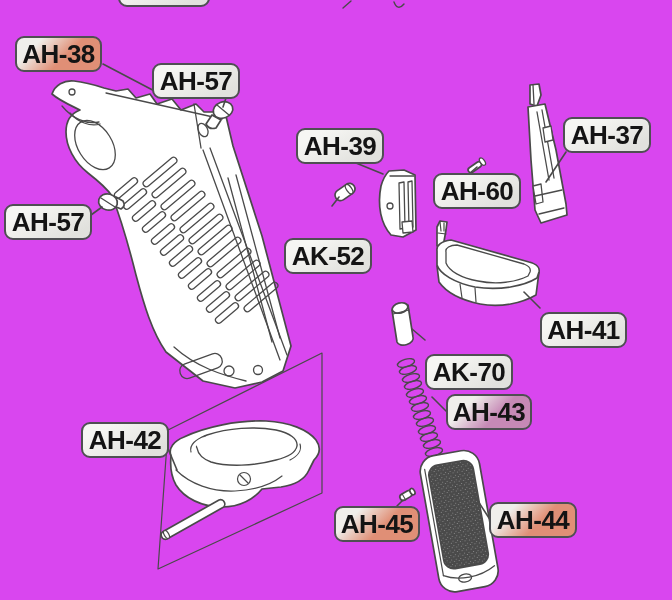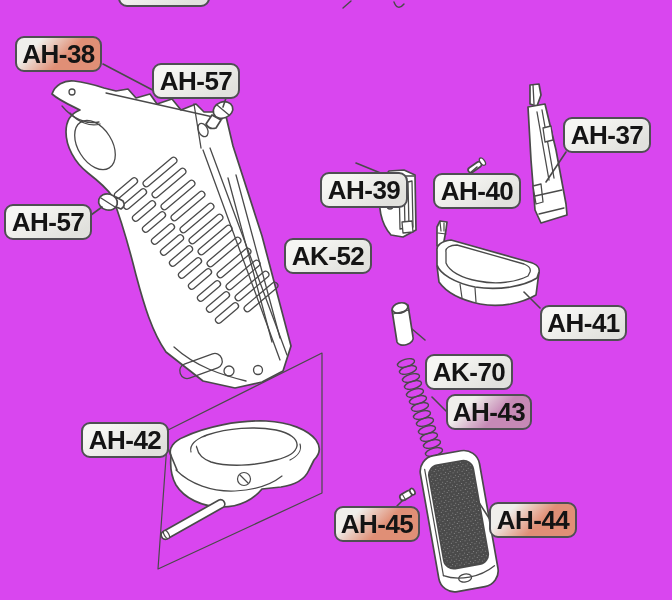--- a/index.html
+++ b/index.html
@@ -238,36 +238,36 @@
 <div id="labels">
       <div class="part-label" style="left: 118px; top: -29px; width: 92px; height: 36px;">
     <span class="label-text"></span>
   </div>
       <div class="part-label label--salmon" style="left: 15px; top: 36px; width: 87px; height: 36px;">
     <span class="label-text">AH-38</span>
   </div>
       <div class="part-label" style="left: 152px; top: 63px; width: 88px; height: 36px;">
     <span class="label-text">AH-57</span>
   </div>
-      <div class="part-label" style="left: 320px; top: 128px; width: 88px; height: 36px; margin-top: 44px;">
+      <div class="part-label" style="left: 296px; top: 128px; width: 88px; height: 36px;">
     <span class="label-text">AH-39</span>
   </div>
       <div class="part-label" style="left: 433px; top: 173px; width: 88px; height: 36px;">
-    <span class="label-text">AH-40</span>
+    <span class="label-text">AH-60</span>
   </div>
       <div class="part-label" style="left: 563px; top: 117px; width: 88px; height: 36px; text-align: center;">
     <span class="label-text">AH-37</span>
   </div>
       <div class="part-label" style="left: 4px; top: 204px; width: 88px; height: 36px;">
     <span class="label-text">AH-57</span>
   </div>
       <div class="part-label" style="left: 284px; top: 206px; width: 88px; height: 36px; margin-top: 32px;">
     <span class="label-text">AK-52</span>
   </div>
-      <div class="part-label" style="left: 540px; top: 305px; width: 87px; height: 36px;">
+      <div class="part-label" style="left: 540px; top: 312px; width: 87px; height: 36px;">
     <span class="label-text">AH-41</span>
   </div>
       <div class="part-label" style="left: 425px; top: 322px; width: 88px; height: 36px; margin-top: 32px;">
     <span class="label-text">AK-70</span>
   </div>
       <div class="part-label label--pink" style="left: 446px; top: 394px; width: 86px; height: 36px;">
     <span class="label-text">AH-43</span>
   </div>
       <div class="part-label" style="left: 81px; top: 422px; width: 88px; height: 36px;">
     <span class="label-text">AH-42</span>

